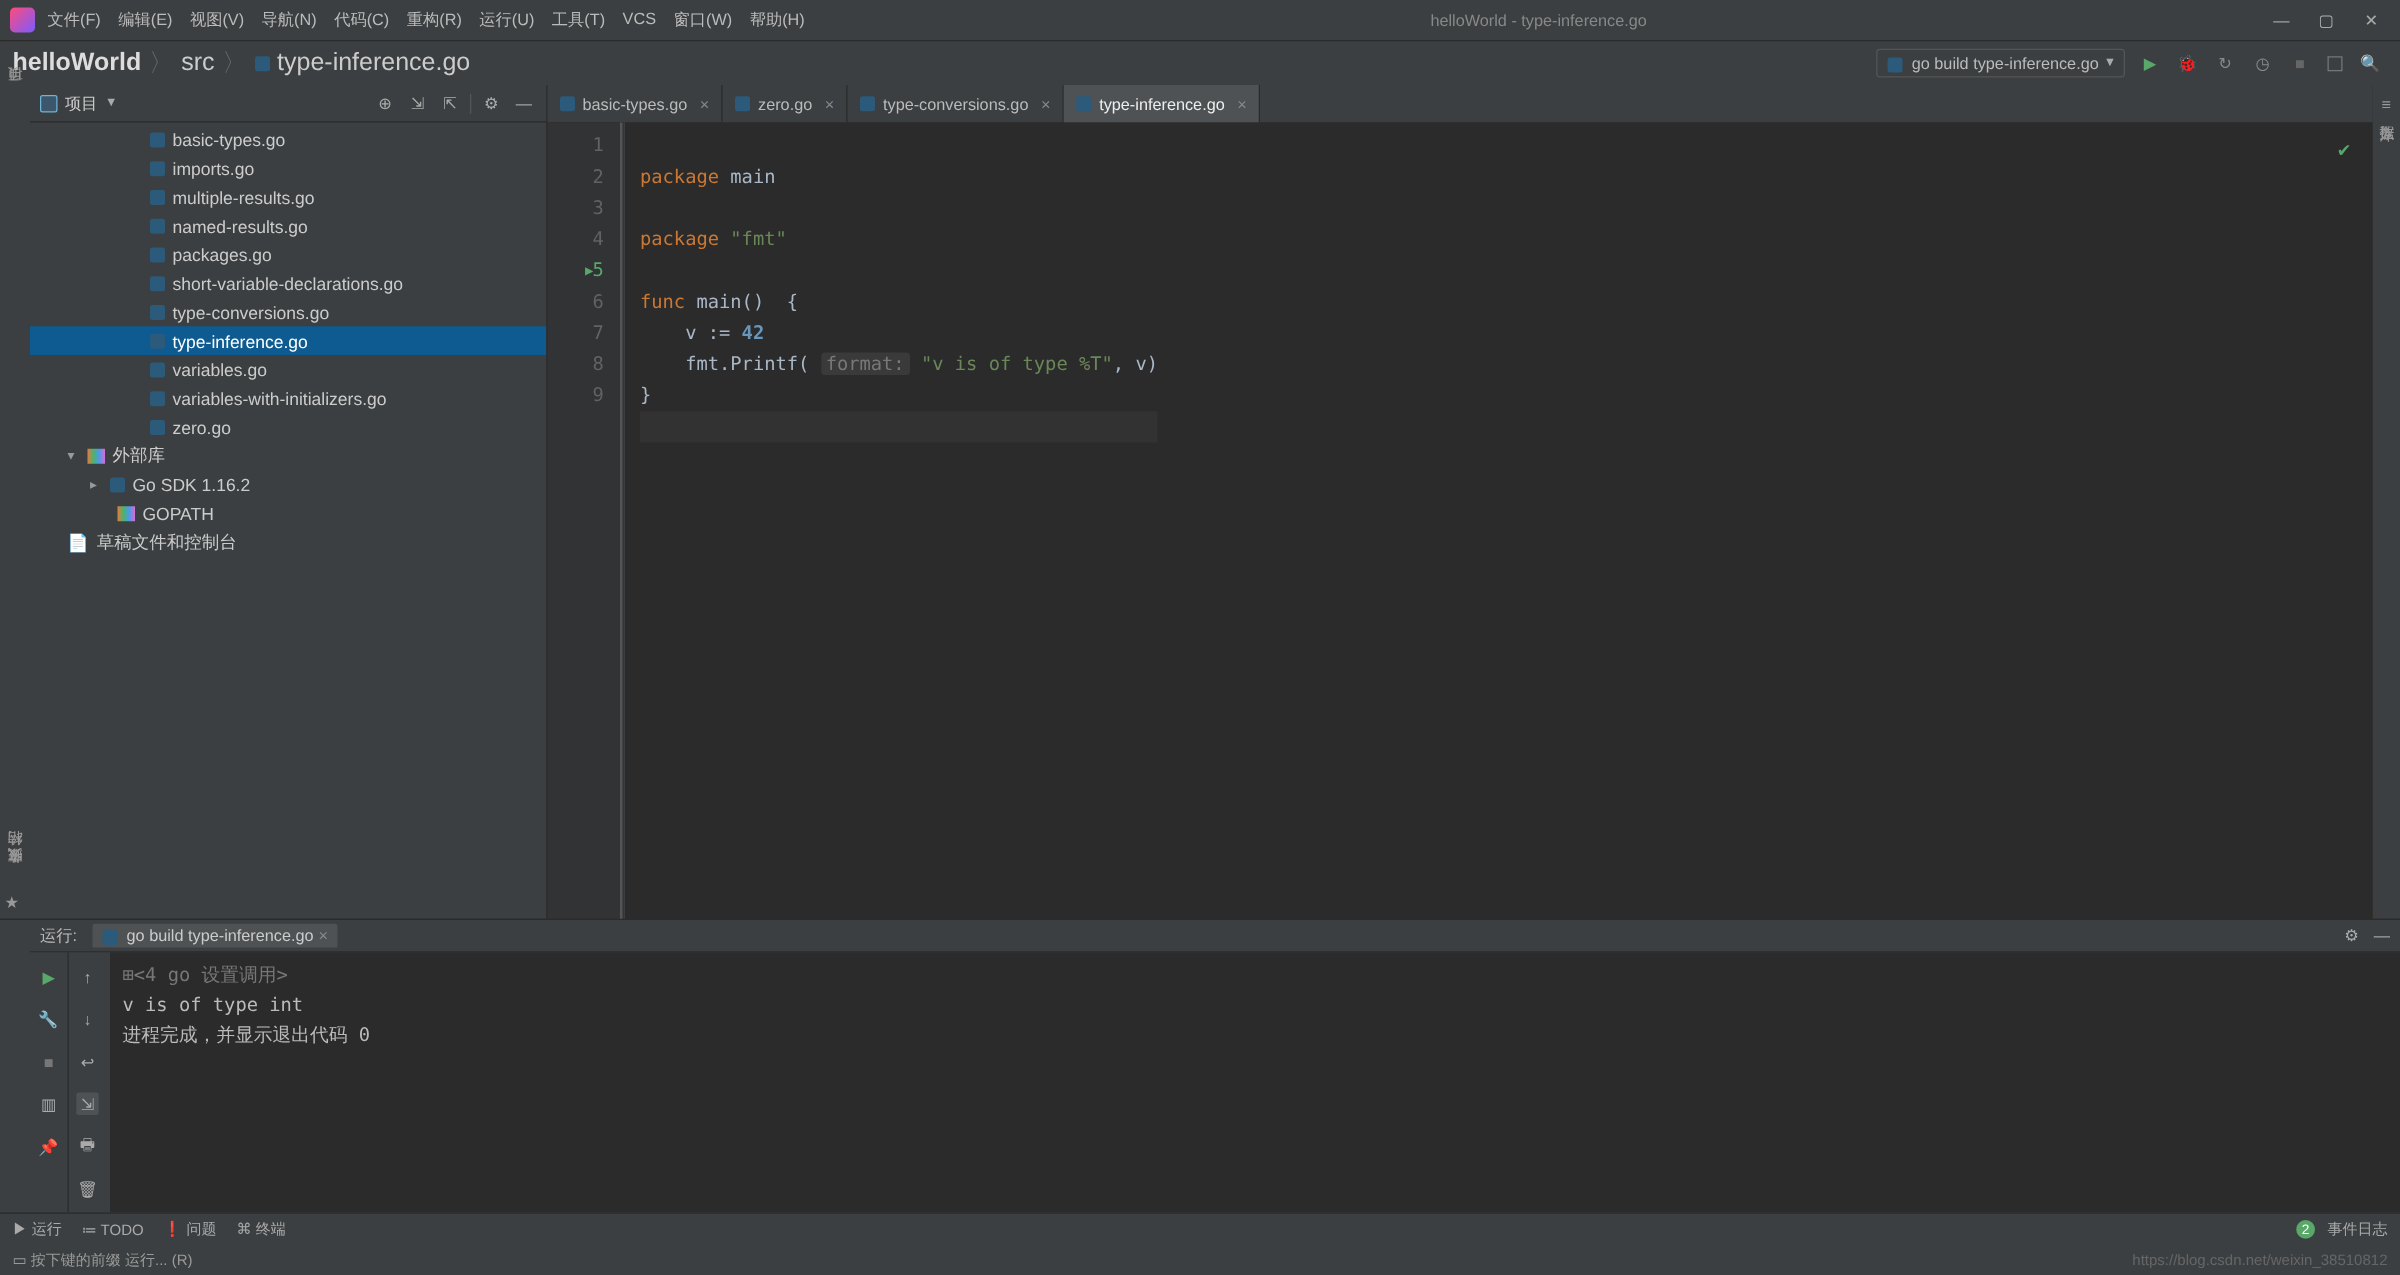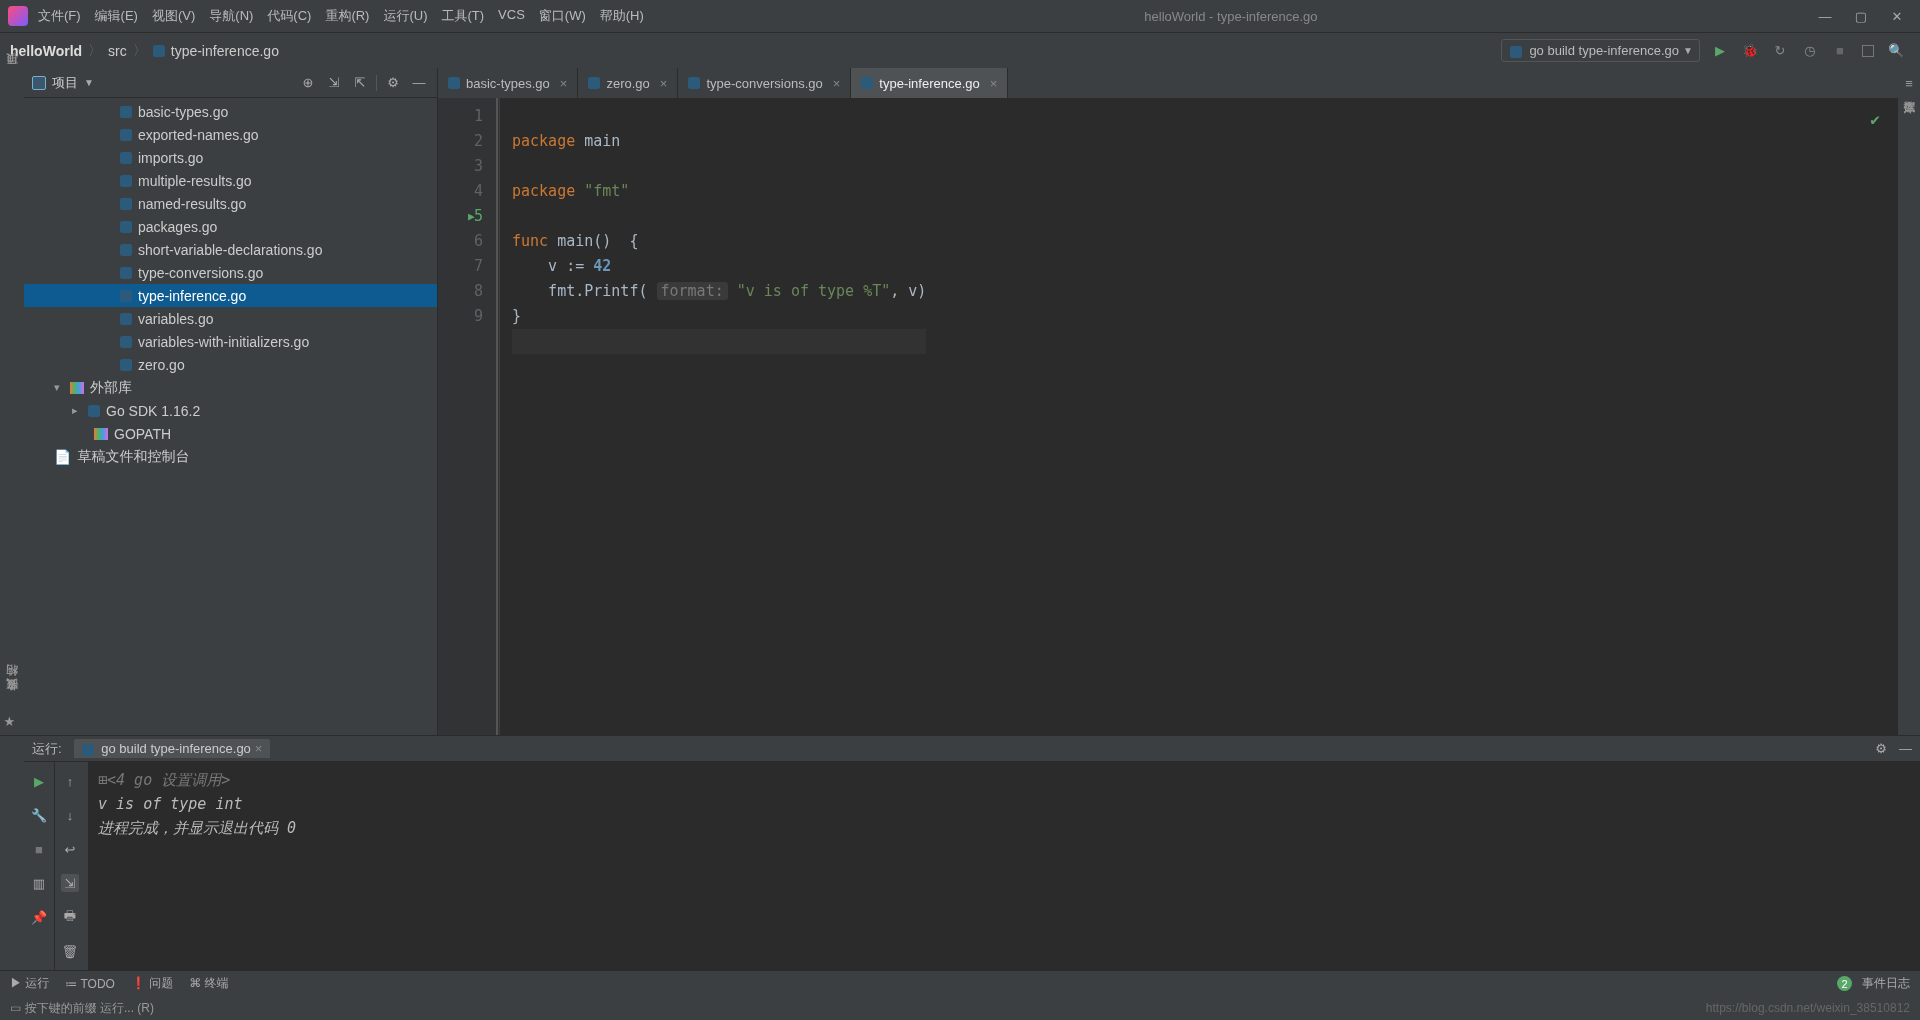--- a/index.html
+++ b/index.html
@@ -17,21 +17,21 @@
 .titlebar .menu { display: flex; gap: 14px; }
 .titlebar .menu span { cursor: default; }
 .titlebar .title { flex: 1; text-align: center; color: #888; }
 .titlebar .winbtn { display: flex; gap: 22px; margin-right: 8px; }
 .titlebar .winbtn span { width: 14px; text-align: center; color: #aaa; }
 
 .navbar {
   height: 36px; background: #3c3f41; border-top: 1px solid #2b2b2b;
   display: flex; align-items: center; padding: 0 10px;
 }
-.breadcrumb { flex: 1; display: flex; align-items: center; gap: 6px; color: #ccc; font-size: 14px;}
+.breadcrumb { flex: 1; display: flex; align-items: center; gap: 6px; color: #ccc; font-size: 20px;}
 .breadcrumb .sep { color: #666; }
 .navbar .runcfg {
   border: 1px solid #555; background: #3c3f41; padding: 3px 20px 3px 8px;
   border-radius: 3px; color: #bbb; position: relative; font-size: 13px;
 }
 .navbar .tools { display: flex; align-items: center; gap: 14px; margin-left: 12px; margin-right: 6px;}
 .icn { width: 16px; height: 16px; display: inline-flex; align-items:center; justify-content:center; }
 
 .mainrow { flex: 1; display: flex; min-height: 0; }
 .leftstrip {
@@ -86,21 +86,21 @@
 .runpanel { flex:1; display:flex; flex-direction:column;}
 .runhead { height:26px; display:flex; align-items:center; padding:0 8px; gap:12px; border-bottom:1px solid #2b2b2b;}
 .runhead .title { color:#bbb; font-size:13px;}
 .runhead .rtab { background:#4e5254; padding:2px 8px; border-radius:2px 2px 0 0; color:#ccc;}
 .runhead .rtab .x { color:#888; margin-left:4px;}
 .runhead .spacer { flex:1;}
 .runbody { flex:1; display:flex;}
 .runtools { width:64px; display:flex; background:#3c3f41;}
 .runtools-col { display:flex; flex-direction:column; gap:16px; padding:10px 6px; }
 .runtools-col span { width:18px; height:18px; display:flex; align-items:center; justify-content:center; color:#aaa;}
-.console { flex:1; background:#2b2b2b; font-family:Consolas,monospace; font-size:15px; padding:6px 10px; color:#bbb; line-height:24px;font-style:italic;}
+.console { flex:1; background:#2b2b2b; font-family:Consolas,monospace; font-size:15px; padding:6px 10px; color:#bbb; line-height:24px;}
 .console .muted { color:#777;}
 
 .bottombar { height:26px; background:#3c3f41; border-top:1px solid #2b2b2b; display:flex; align-items:center; padding:0 10px; gap:16px; font-size:12px; color:#aaa;}
 .bottombar .right { margin-left:auto; display:flex; align-items:center; gap:10px;}
 .badge { background:#59a869; color:#fff; border-radius:50%; width:15px; height:15px; display:inline-flex; align-items:center; justify-content:center; font-size:11px;}
 
 .status { height:24px; background:#3c3f41; display:flex; align-items:center; padding:0 10px; font-size:12px; color:#999;}
 .status .right { margin-left:auto; color:#666;}
 
 .sqicon { width:14px; height:14px; background:#3c566b; border:1px solid #6fb3d6; border-radius:2px;}
@@ -180,24 +180,20 @@
       <span class="hbtn">⚙</span>
       <span class="hbtn">—</span>
     </div>
     <div class="tree" id="tree">
         <div class="tree-item">
           <span class="go-fi"></span>
           <span>basic-types.go</span>
         </div>
         <div class="tree-item">
           <span class="go-fi"></span>
-          <span>exported-names.go</span>
-        </div>
-        <div class="tree-item">
-          <span class="go-fi"></span>
           <span>imports.go</span>
         </div>
         <div class="tree-item">
           <span class="go-fi"></span>
           <span>multiple-results.go</span>
         </div>
         <div class="tree-item">
           <span class="go-fi"></span>
           <span>named-results.go</span>
         </div>

